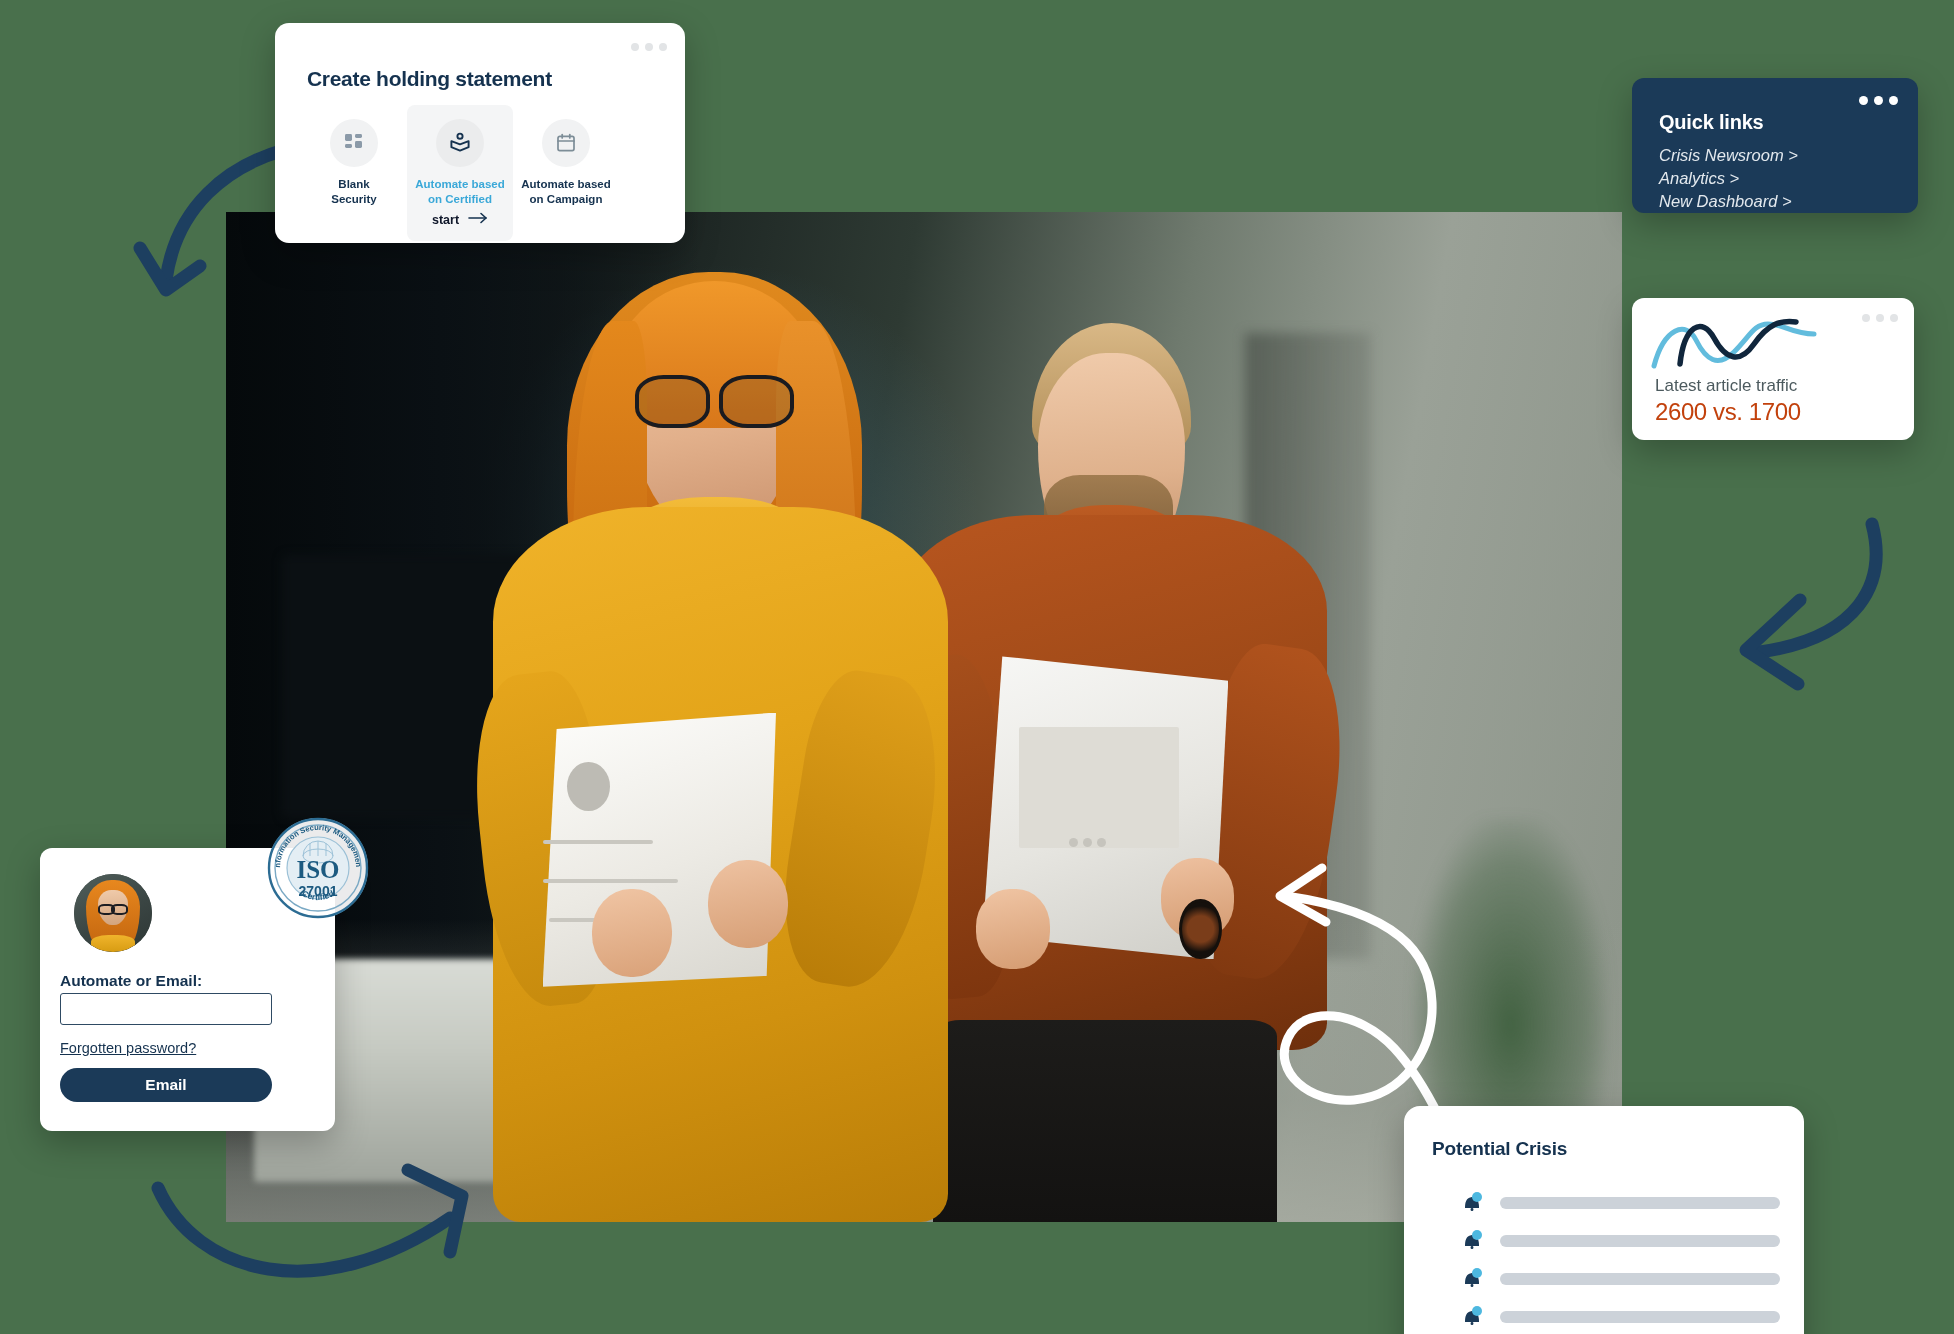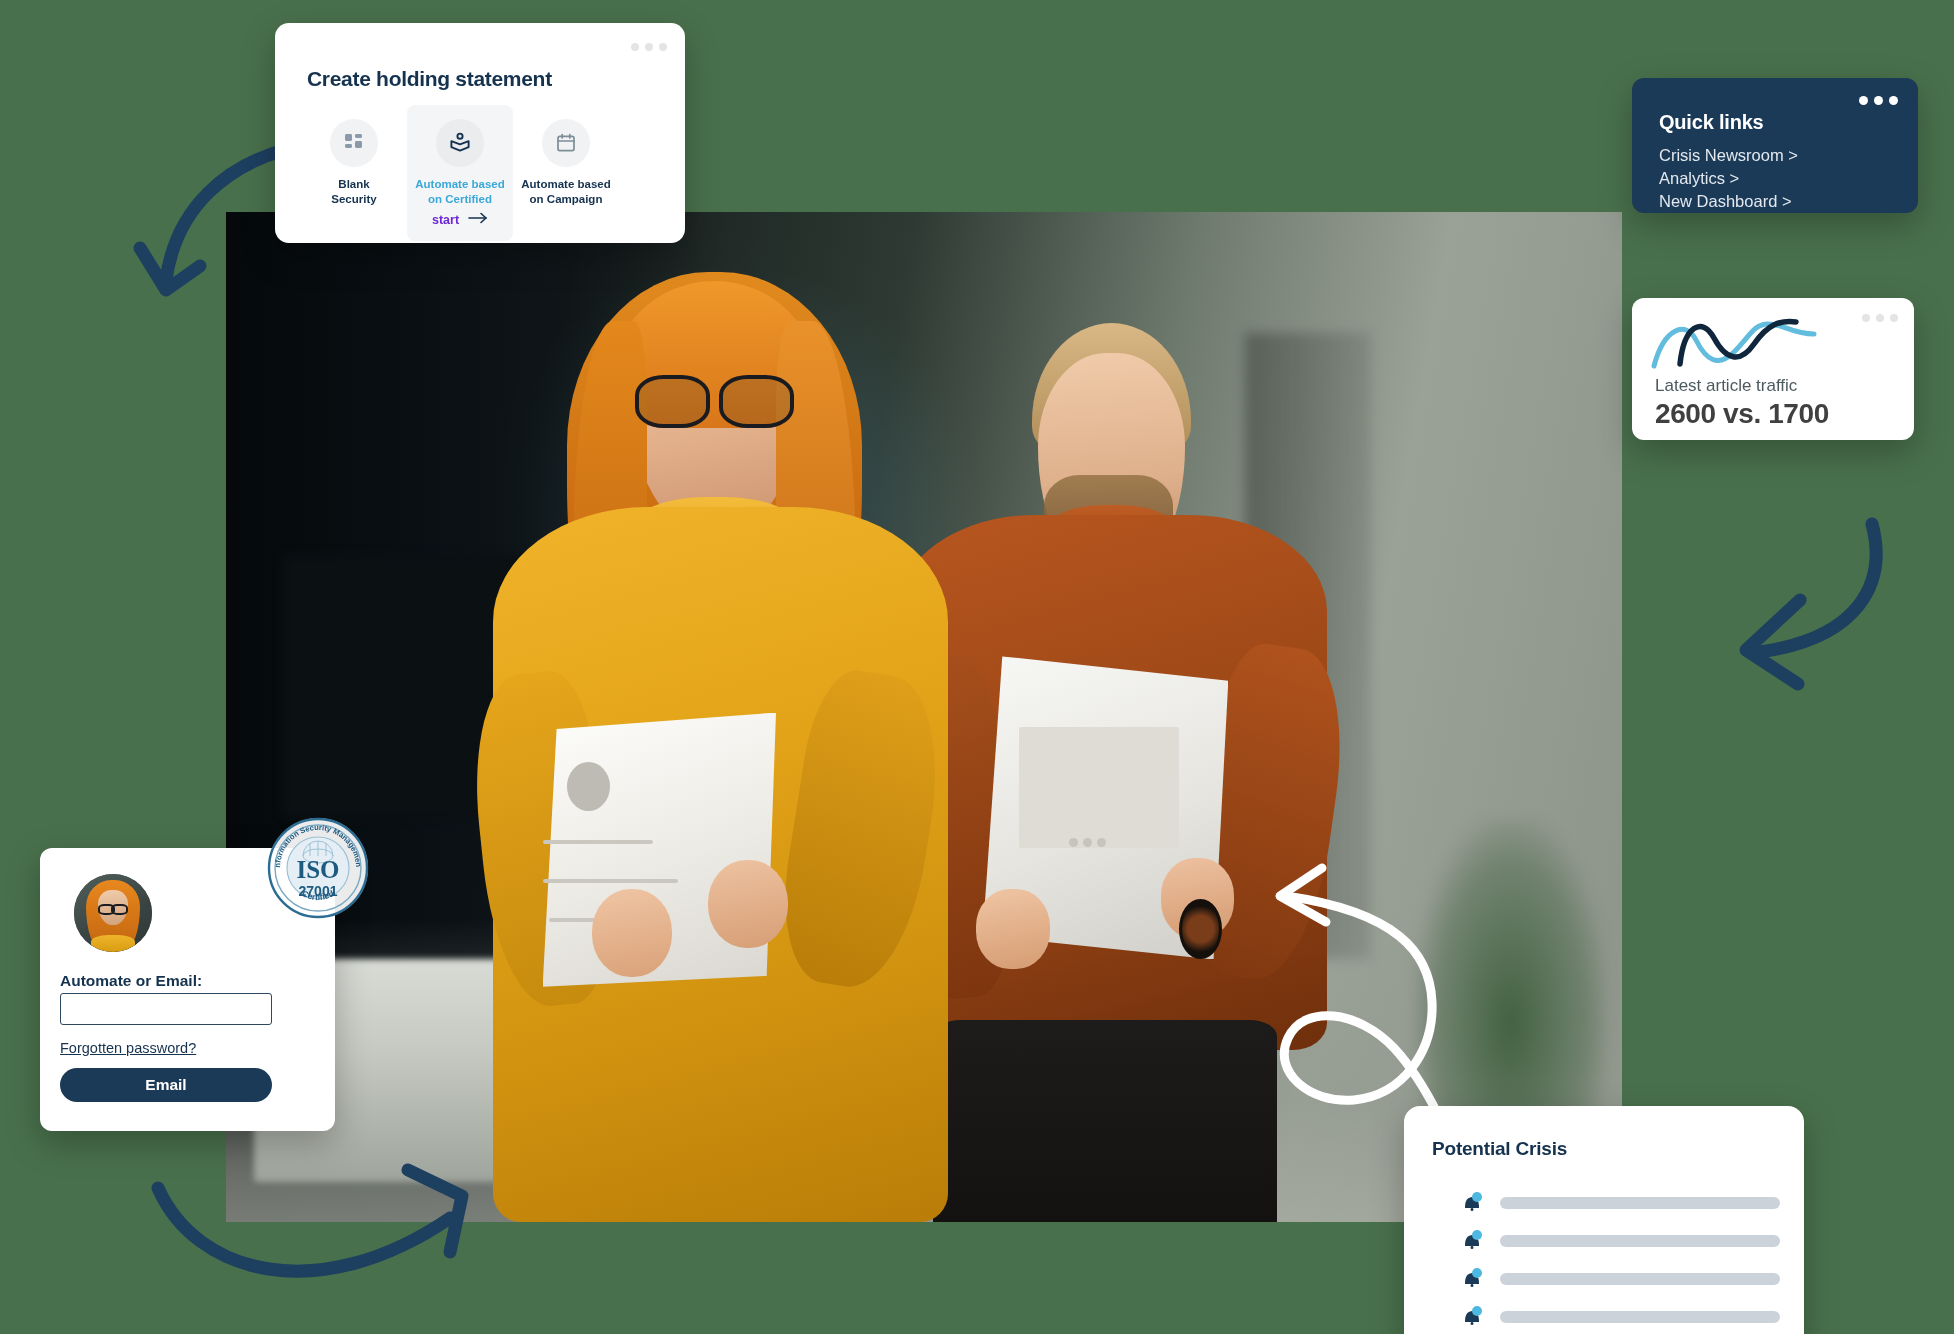--- a/index.html
+++ b/index.html
@@ -260,55 +260,55 @@
   .hc-opt.active { background: #f4f5f6; height: 136px; }
   .hc-circ {
     width: 48px; height: 48px; border-radius: 50%; background: #f1f2f3;
     margin: 0 auto 10px; display: flex; align-items: center; justify-content: center;
   }
   .hc-opt.active .hc-circ { background: #ebeced; }
   .hc-label { font-size: 11.5px; font-weight: 700; color: #15324f; line-height: 1.28; }
   .hc-opt.active .hc-label { color: #3aa8d8; }
   .hc-start {
     position: absolute; left: 0; right: 0; bottom: 14px;
-    font-size: 12.5px; font-weight: 700; color: #6d28d9;
+    font-size: 12.5px; font-weight: 700; color: #0f172a;
     display: flex; align-items: center; justify-content: center; gap: 9px;
   }
 
   
   #quicklinks-card {
     left: 1632px; top: 78px; width: 286px; height: 135px;
     background: #1b3a58; border-radius: 12px;
   }
   #quicklinks-card .dots3 { right: 20px; top: 18px; }
   #quicklinks-card .dots3 i { background: #ffffff; width: 9px; height: 9px; }
   .ql-title {
     position: absolute; left: 27px; top: 33px;
     font-size: 20px; font-weight: 700; color: #ffffff; letter-spacing: -0.2px;
   }
-  .ql-links { position: absolute; left: 27px; top: 66px; }
+  .ql-links { position: absolute; left: 27px; top: 66px; font-style: italic; }
   .ql-link {
     font-size: 16.5px; color: #e3e9ee; line-height: 1.38; display: block;
     text-decoration: none;
   }
 
   
   #traffic-card {
     left: 1632px; top: 298px; width: 282px; height: 142px;
     border-radius: 12px;
   }
   #traffic-card .dots3 { right: 16px; top: 16px; }
   .tc-spark { position: absolute; left: 18px; top: 10px; }
   .tc-label {
     position: absolute; left: 23px; top: 78px;
     font-size: 17px; color: #4c5a5e;
   }
   .tc-value {
     position: absolute; left: 23px; top: 100px;
-    font-size: 28px; font-weight: 700; color: #404040; letter-spacing: -0.4px;
+    font-size: 24px; font-weight: 400; color: #c2410c; letter-spacing: -0.4px;
   }
 
   
   #login-card {
     left: 40px; top: 848px; width: 295px; height: 283px;
     border-radius: 12px;
   }
   .lc-avatar {
     position: absolute; left: 34px; top: 26px; width: 78px; height: 78px;
     border-radius: 50%; overflow: hidden;

